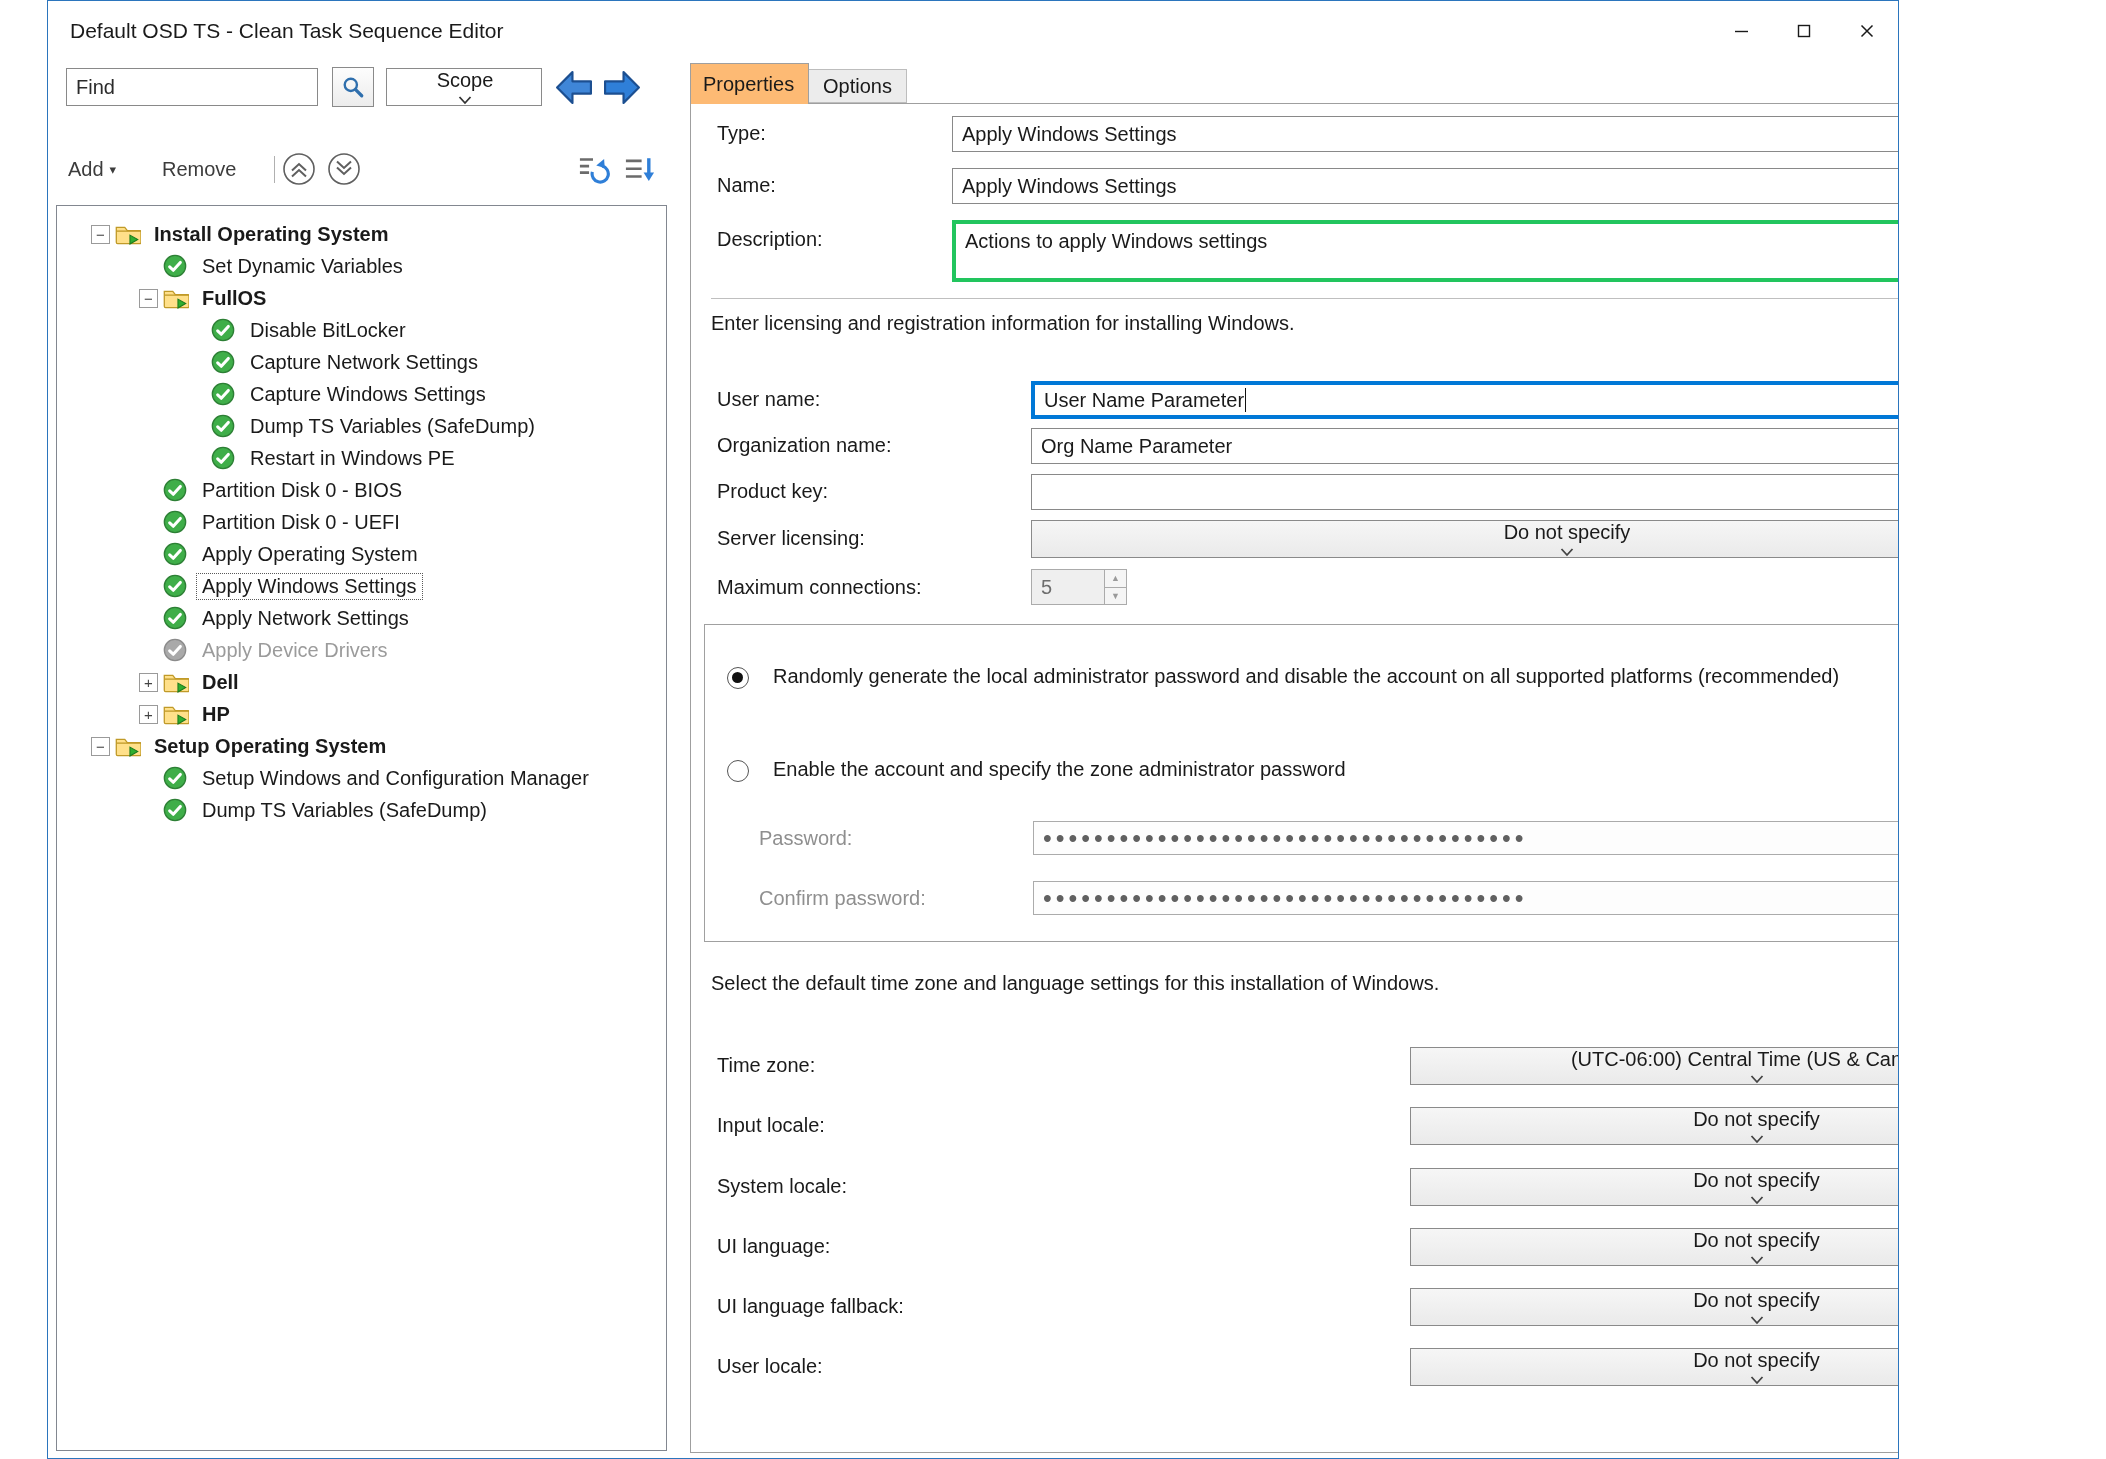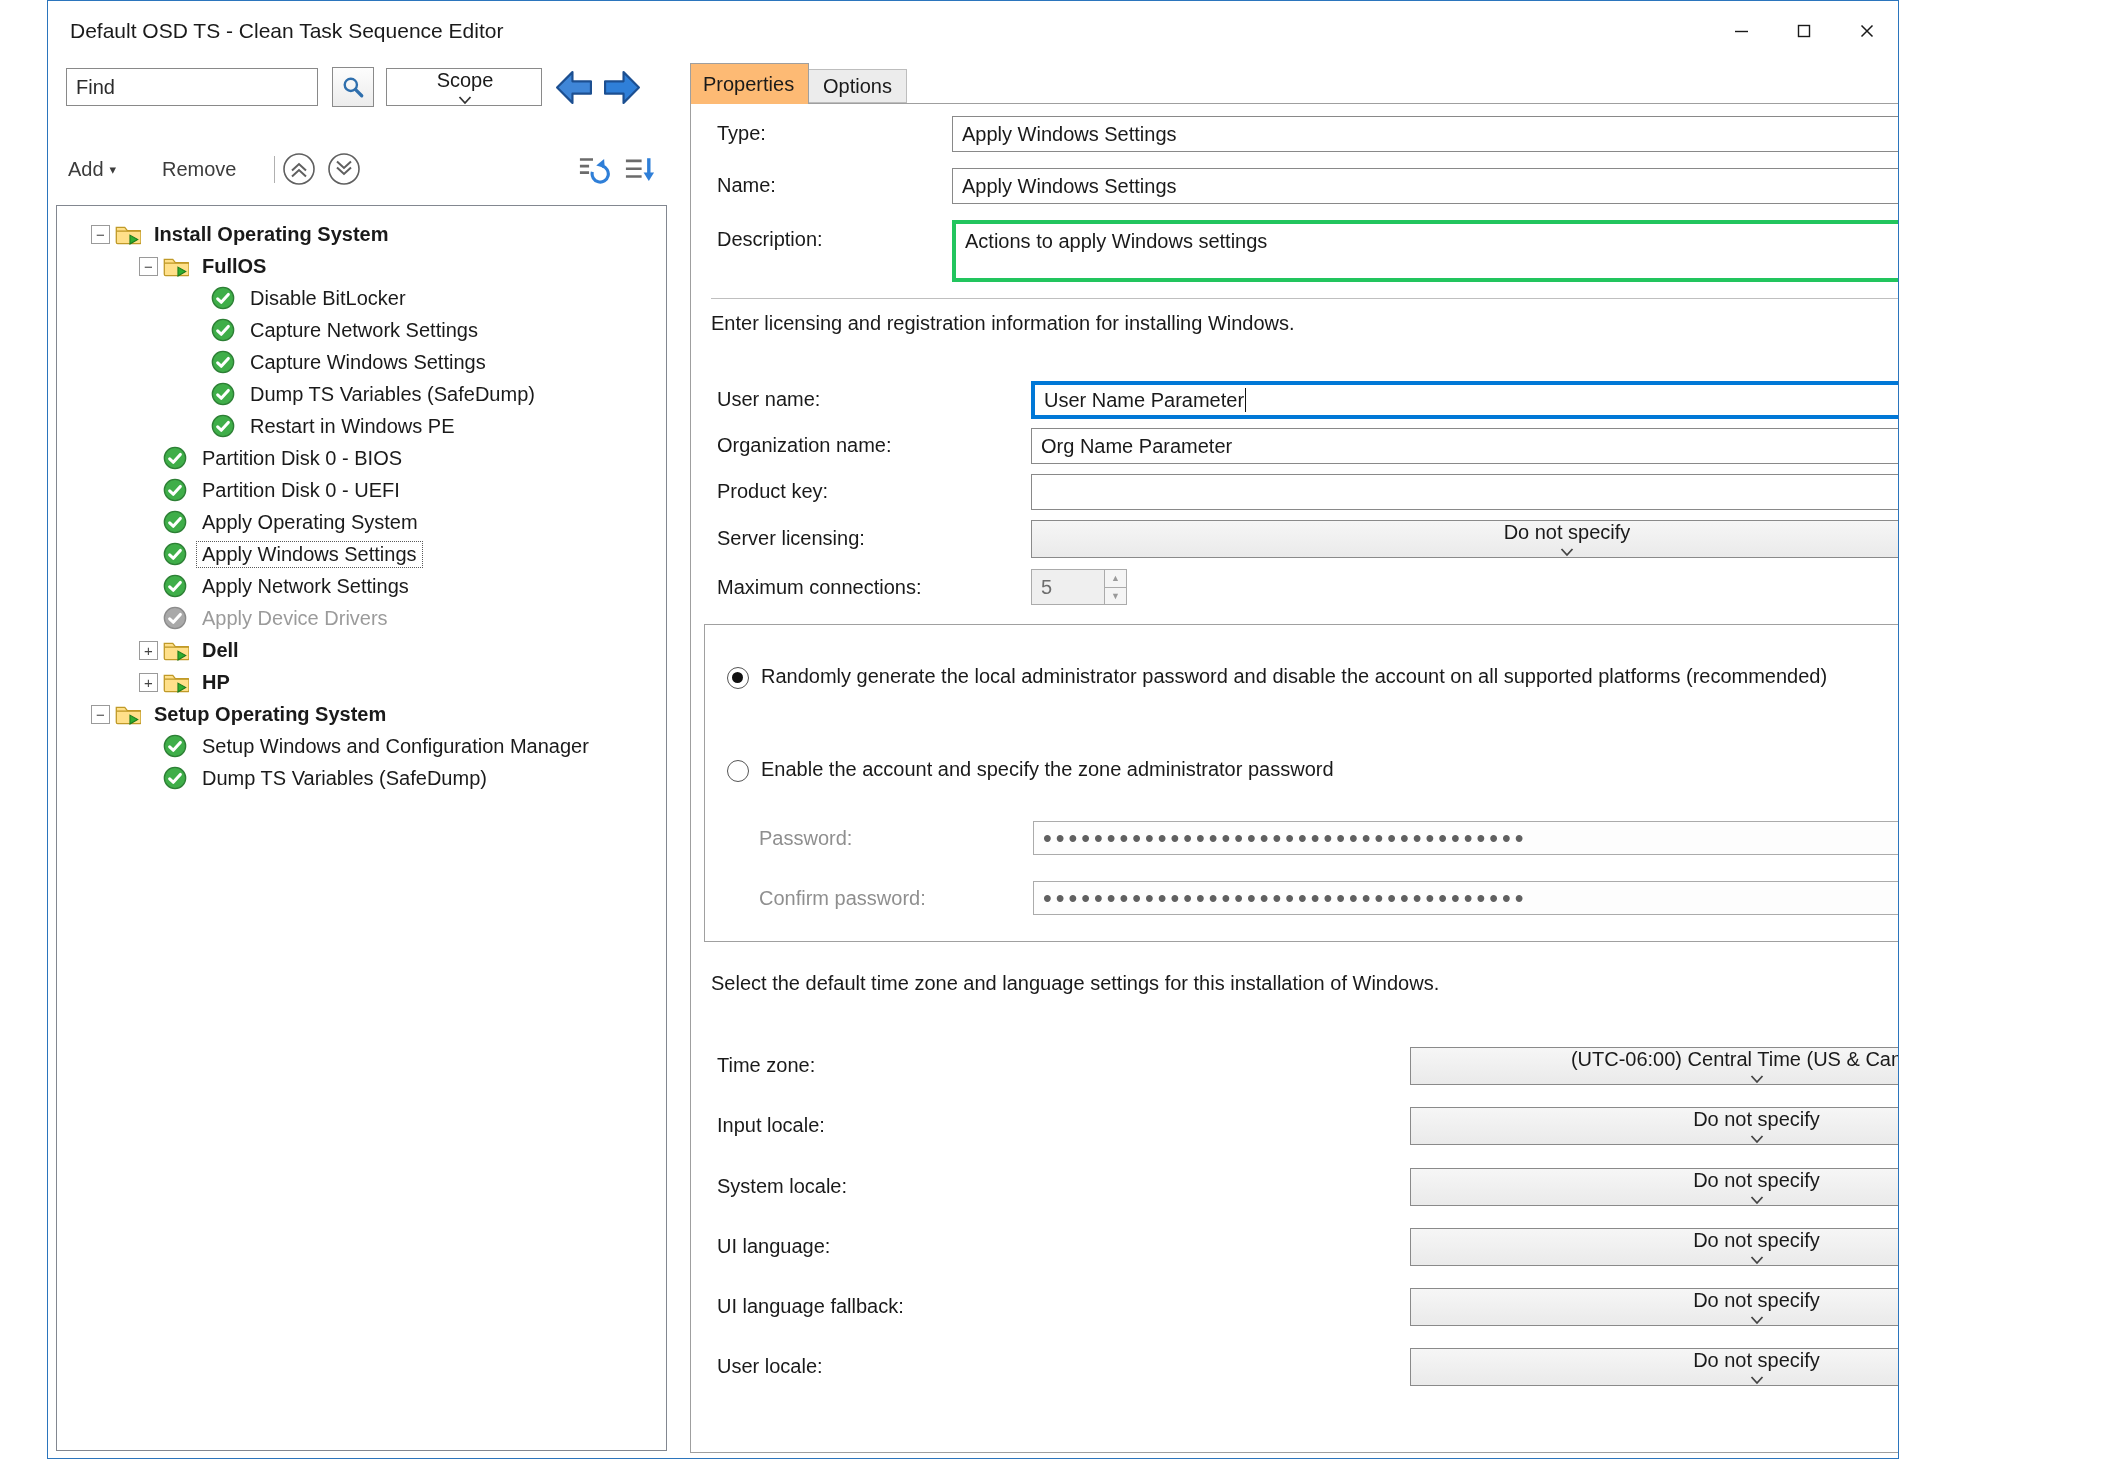--- a/index.html
+++ b/index.html
@@ -63,21 +63,21 @@
   .hsep { position:absolute; height:1px; background:#bfbfbf; }
   .intro { position:absolute; white-space:nowrap; }
   .fcombo { position:absolute; height:38px; }
   .spinner { position:absolute; border:1px solid #ababab; background:#efefef; color:#6e6e6e; display:flex; }
   .spinner .val { flex:1; display:flex; align-items:center; padding-left:9px; }
   .spincol { width:22px; display:flex; flex-direction:column; border-left:1px solid #ababab; }
   .spincol span { flex:1; display:flex; align-items:center; justify-content:center; font-size:9px; color:#9a9a9a; background:#f5f5f5; }
   .spincol span:first-child { border-bottom:1px solid #ababab; }
 
   .groupbox { position:absolute; left:13px; top:520px; width:1409px; height:318px; border:1px solid #a0a0a0; }
-  .radio-row { position:absolute; left:22px; display:flex; align-items:flex-start; gap:12px; }
+  .radio-row { position:absolute; left:22px; display:flex; align-items:flex-start; gap:24px; }
   .radio { flex:0 0 22px; width:22px; height:22px; border:1.5px solid #555; border-radius:50%; background:#fff; position:relative; margin-top:2px; }
   .radio.checked::after { content:""; position:absolute; left:4px; top:4px; width:11px; height:11px; border-radius:50%; background:#111; }
   .radio-label { white-space:nowrap; }
   .pwd { border:1px solid #ababab; background:#fdfdfd; color:#606060; font-size:25px; letter-spacing:4px; line-height:1; display:flex; align-items:center; overflow:hidden; }
 
   svg { display:block; }
 </style>
 </head>
 <body>
 
@@ -193,20 +193,30 @@
     <span class="tree-icon">
           <svg viewBox="0 0 20 16" width="26" height="21">
     <path d="M1 2.5 h6.5 l2 2.5 H19.2 a0.8 0.8 0 0 1 0.8 0.8 V14 a1 1 0 0 1 -1 1 H2 a1 1 0 0 1 -1 -1 Z" fill="#ffe08a" stroke="#c09a28" stroke-width="1"></path>
     <path d="M1 5.4 h19" stroke="#c09a28" stroke-width="1"></path>
     <path d="M11.5 8.5 l6 3.4 -6 3.4 z" fill="#2fae2f" stroke="#1d7a1d" stroke-width="0.8"></path>
   </svg>
         </span>
     <span class="tree-label bold">Install Operating System</span>
   </div>
       <div class="tree-row" style="padding-left: 82px;">
+    <span class="expander empty"></span>
+    <span class="tree-icon">
+          <svg viewBox="0 0 18 18" width="24" height="24">
+    <circle cx="9" cy="9" r="8" fill="#3fae49" stroke="#2d7f35" stroke-width="1"></circle>
+    <path d="M5 9.6 L7.7 12.2 L13 6.3" fill="none" stroke="#ffffff" stroke-width="2.3" stroke-linecap="round" stroke-linejoin="round"></path>
+  </svg>
+        </span>
+    <span class="tree-label">Set Dynamic Variables</span>
+  </div>
+      <div class="tree-row" style="padding-left: 82px;">
     <span class="expander">−</span>
     <span class="tree-icon">
           <svg viewBox="0 0 20 16" width="26" height="21">
     <path d="M1 2.5 h6.5 l2 2.5 H19.2 a0.8 0.8 0 0 1 0.8 0.8 V14 a1 1 0 0 1 -1 1 H2 a1 1 0 0 1 -1 -1 Z" fill="#ffe08a" stroke="#c09a28" stroke-width="1"></path>
     <path d="M1 5.4 h19" stroke="#c09a28" stroke-width="1"></path>
     <path d="M11.5 8.5 l6 3.4 -6 3.4 z" fill="#2fae2f" stroke="#1d7a1d" stroke-width="0.8"></path>
   </svg>
         </span>
     <span class="tree-label bold">FullOS</span>
   </div>

